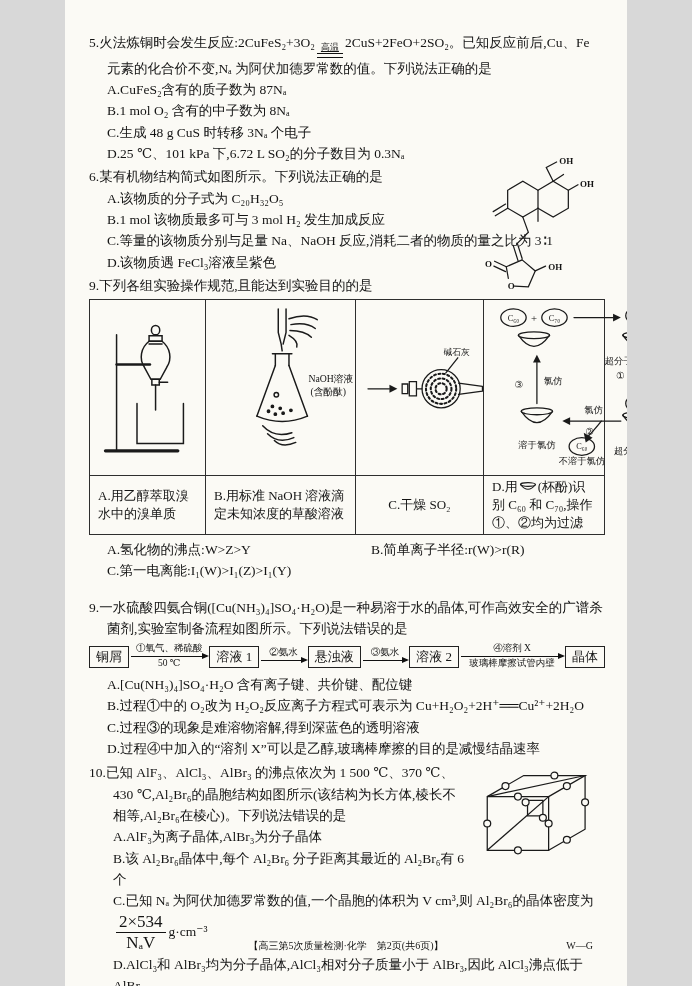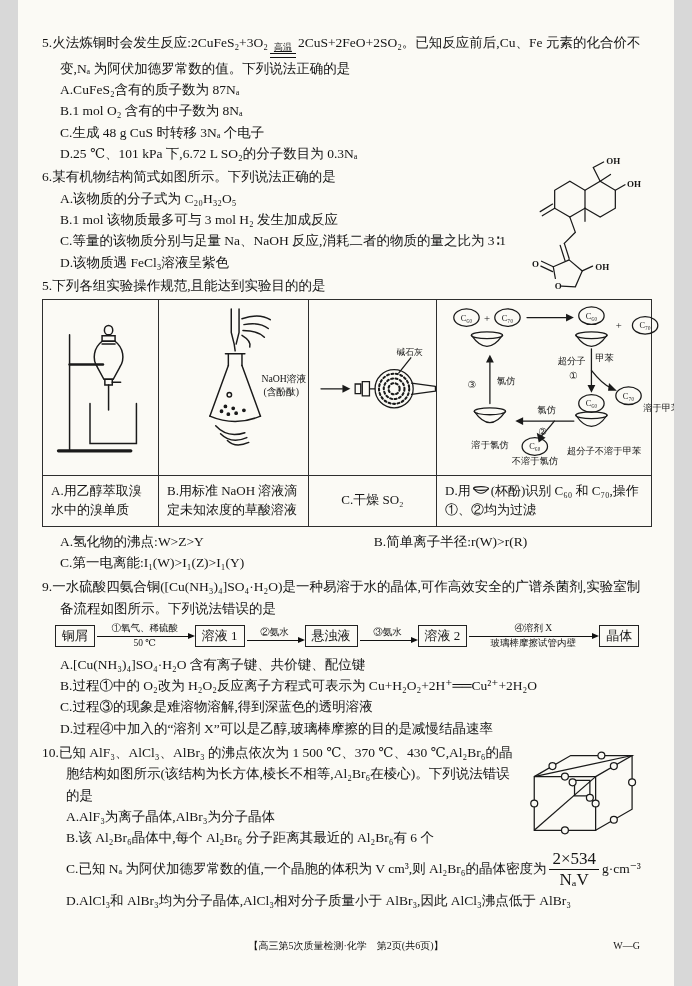--- a/index.html
+++ b/index.html
@@ -1,16 +1,16 @@
 <!DOCTYPE html>
 <html><head>
 <meta charset="utf-8">
 <style>
   html,body{margin:0;padding:0;background:#d8d8d8;}
-  .page{position:relative;width:656px;height:986px;margin:0 auto;background:#fbfaf5;
+  .page{position:relative;width:562px;height:986px;margin:0 auto;background:#fbfaf5;
         font-family:"Liberation Serif","DejaVu Serif",serif;color:#141414;
         font-size:13.5px;line-height:1.58;overflow:hidden;}
   .content{padding:30px 22px 0 24px;}
   p{margin:0;}
   .q{padding-left:18px;text-indent:-18px;margin-top:2px;}
   .q10stem{padding-left:24px;text-indent:-24px;}
   .opt{margin-left:18px;}
   .opt10{margin-left:24px;}
   
   .eqc{display:inline-flex;flex-direction:column;align-items:center;vertical-align:-3px;
@@ -70,21 +70,21 @@
 
     <div class="q6wrap">
       <p class="q">6.某有机物结构简式如图所示。下列说法正确的是</p>
       <p class="opt">A.该物质的分子式为 C₂₀H₃₂O₅</p>
       <p class="opt">B.1 mol 该物质最多可与 3 mol H₂ 发生加成反应</p>
       <p class="opt">C.等量的该物质分别与足量 Na、NaOH 反应,消耗二者的物质的量之比为 3∶1</p>
       <p class="opt">D.该物质遇 FeCl₃溶液呈紫色</p>
     </div>
 
     <div>
-      <p class="q">5.下列各组实验操作规范,且能达到实验目的的是</p>
+      <p class="q">9.下列各组实验操作规范,且能达到实验目的的是</p>
       <table class="exp">
         <colgroup>
             <col style="width:116px">
             <col style="width:150px">
             <col style="width:128px">
             <col>
           </colgroup>
         <tbody>
             <tr>
           <td class="fig">
@@ -206,21 +206,21 @@
     </div>
 
     <div style="margin-top:4px;">
       <div class="grid2">
         <p>A.氢化物的沸点:W&gt;Z&gt;Y</p>
         <p>B.简单离子半径:r(W)&gt;r(R)</p>
         <p>C.第一电离能:I₁(W)&gt;I₁(Z)&gt;I₁(Y)</p>
       </div>
     </div>
 
-    <div style="margin-top:3px;">
+    <div style="margin-top:15px;">
       <p class="q">9.一水硫酸四氨合铜([Cu(NH₃)₄]SO₄·H₂O)是一种易溶于水的晶体,可作高效安全的广谱杀菌剂,实验室制备流程如图所示。下列说法错误的是</p>
       <div class="flow">
         <span class="fbox">铜屑</span>
         <span class="farr w96">
             <span class="top">①氧气、稀硫酸</span>
             <span class="shaft"></span>
             <span class="bot">50 ℃</span>
           </span>
         <span class="fbox">溶液 1</span>
         <span class="farr w56">

